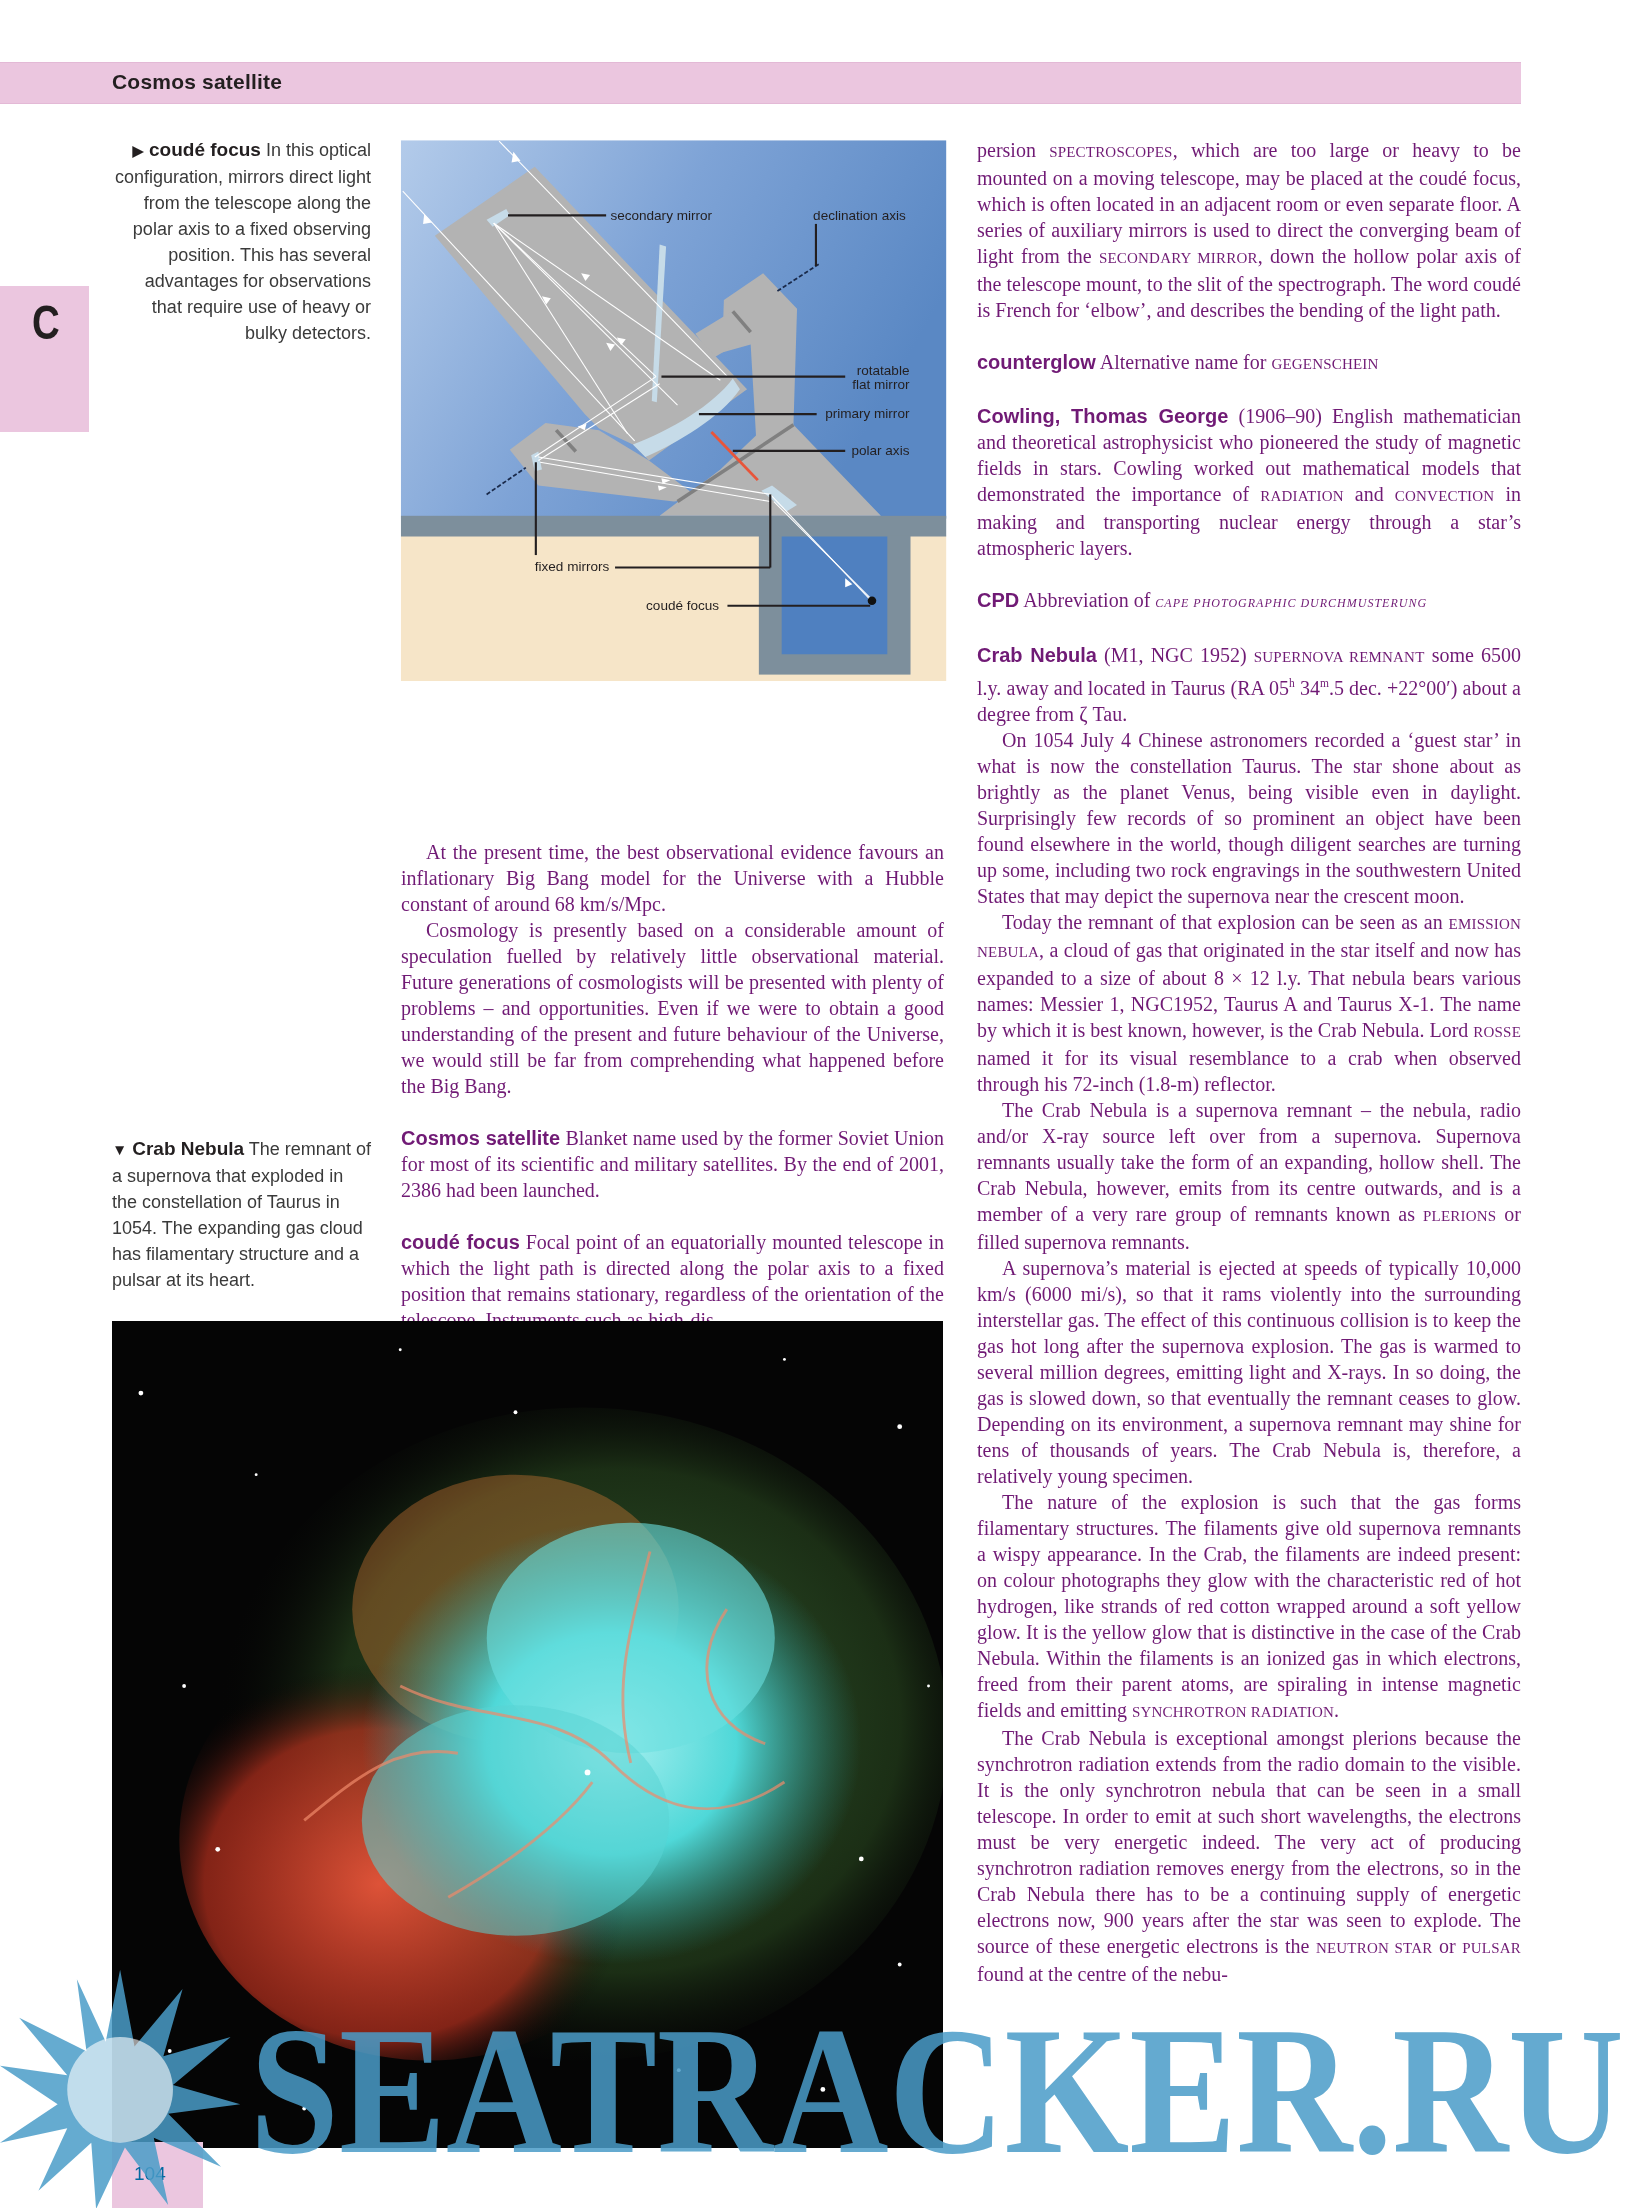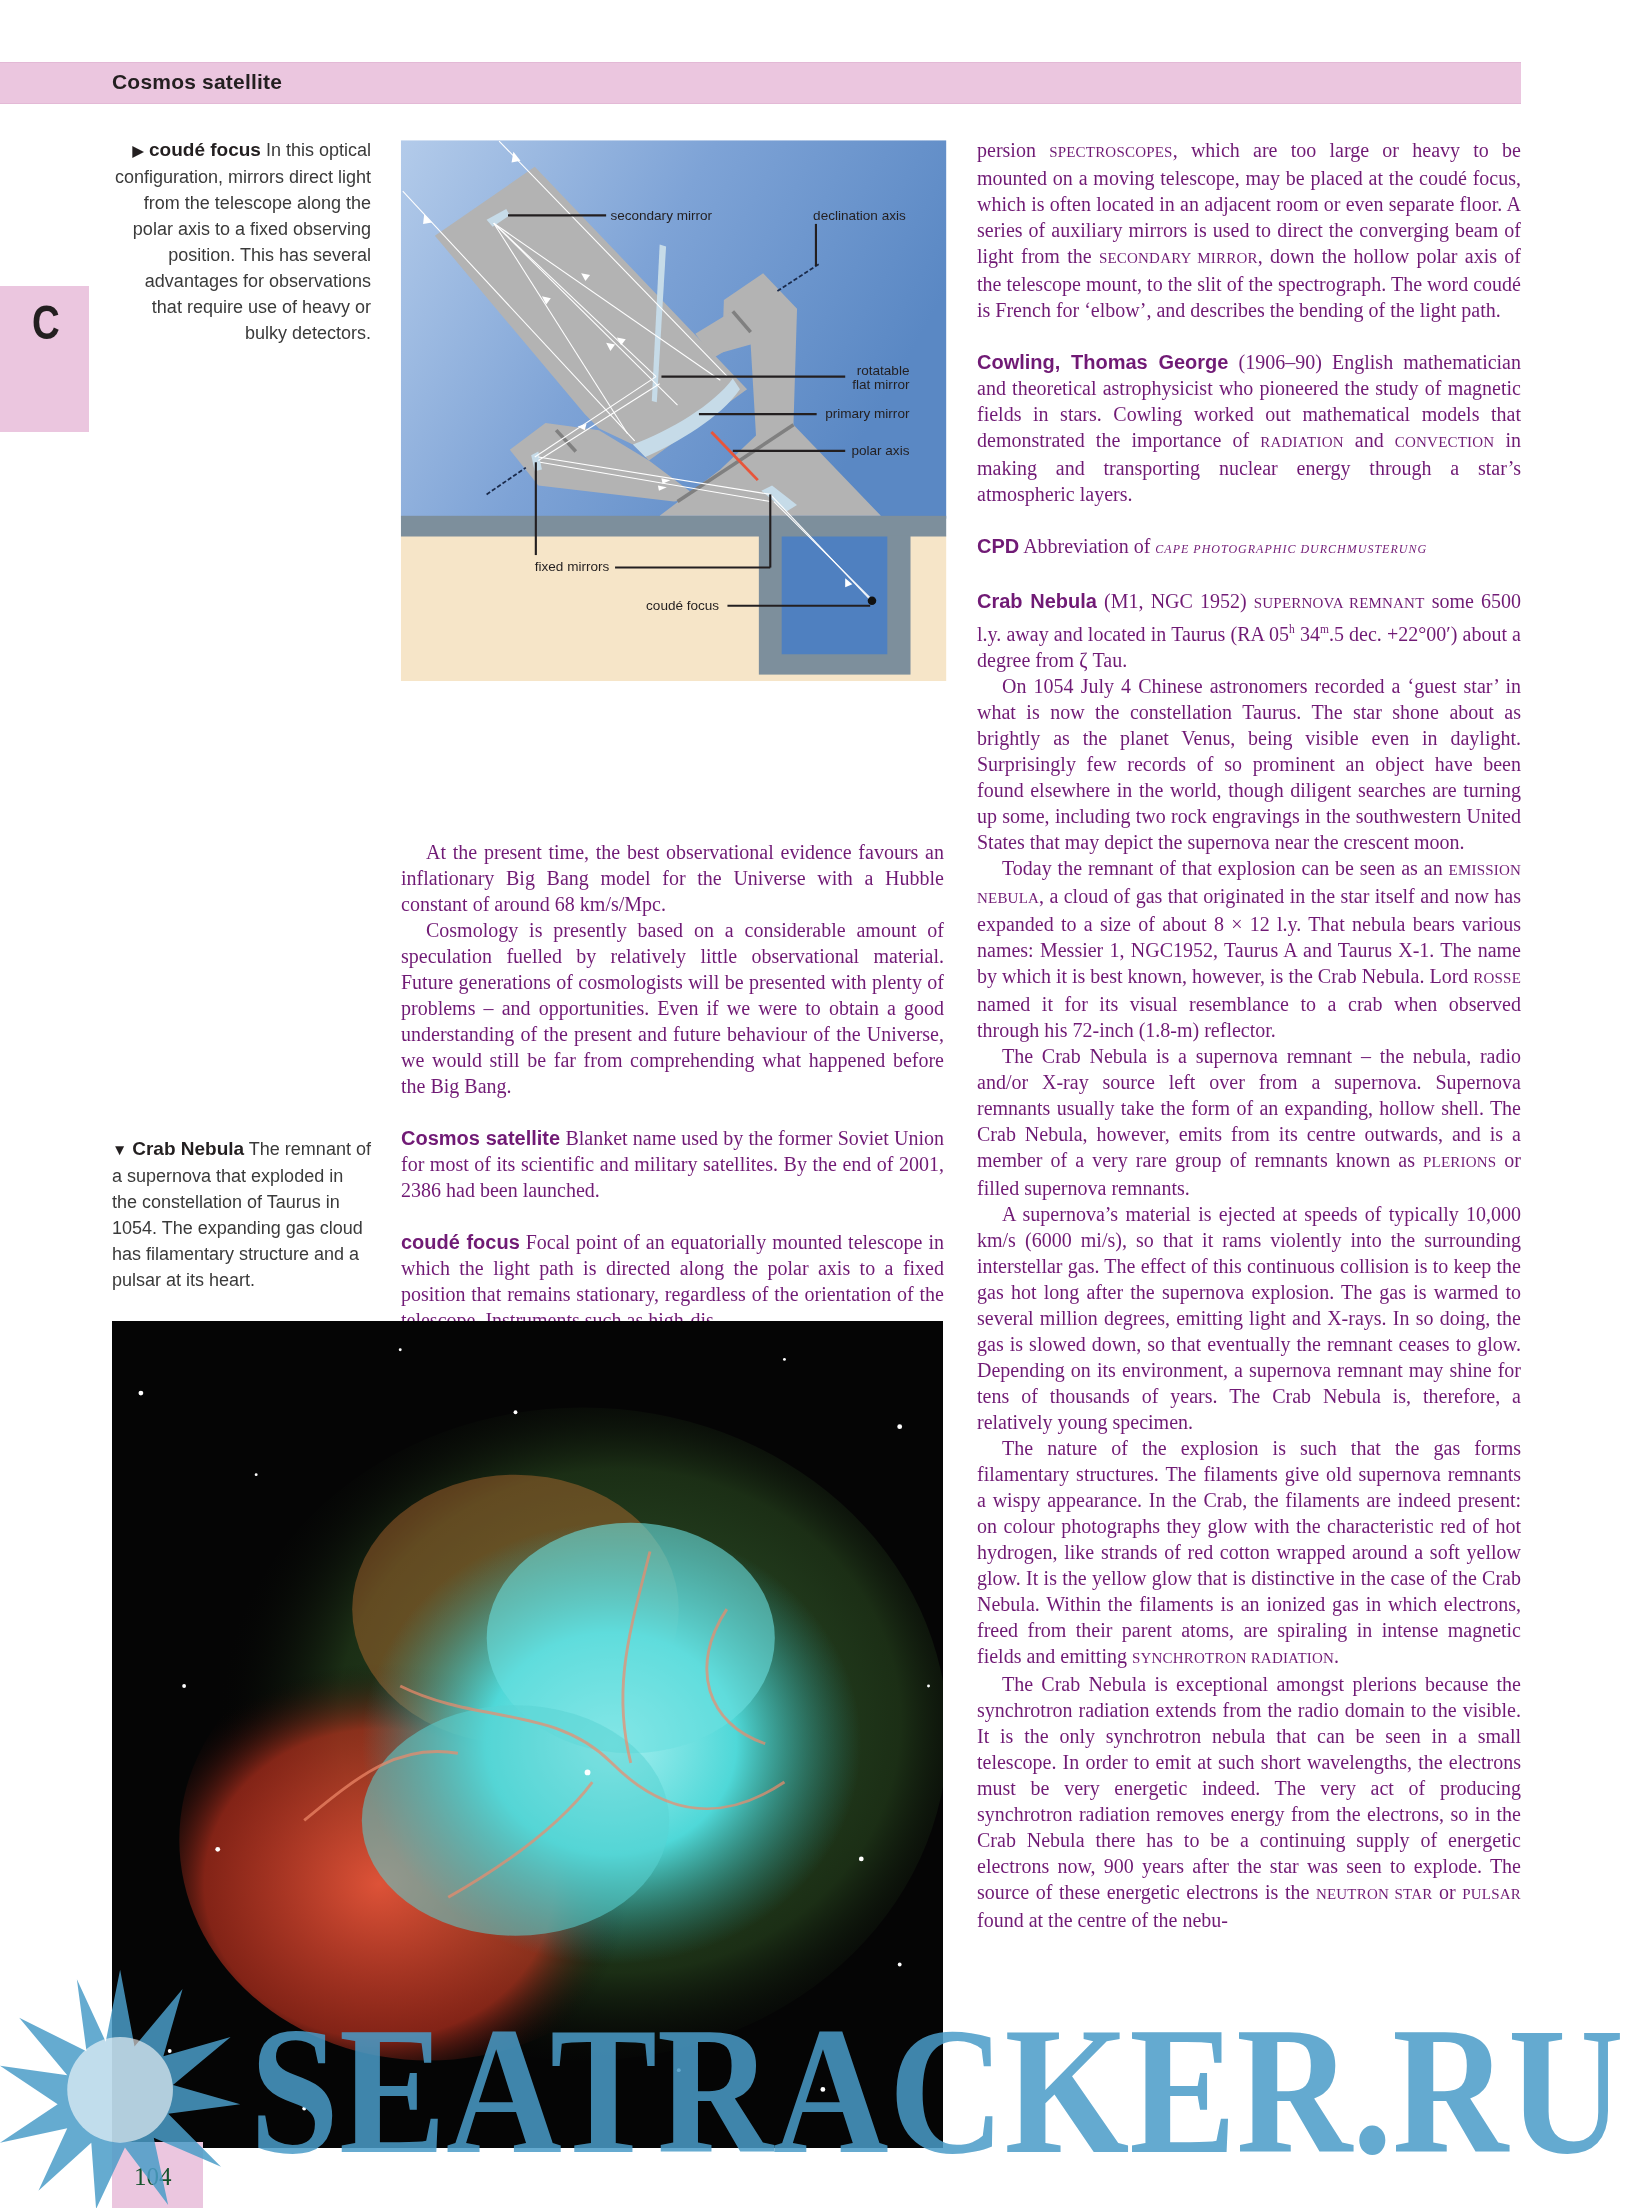--- a/index.html
+++ b/index.html
@@ -16,21 +16,21 @@
   .body-col p { margin:0; }
   .body-col p.indent { text-indent:25px; }
   .body-col p.entry { margin-top:26px; }
   .body-col p.entry:first-child { margin-top:0; }
   .hw { font-family:"Liberation Sans", sans-serif; font-weight:bold; font-size:20px; }
   .sc { font-size:15px; letter-spacing:0.2px; }
   .it-sc { font-size:12px; font-style:italic; letter-spacing:1px; }
   .diagram { left:399px; top:134px; width:557px; height:653px; }
   .photo { left:112px; top:1321px; width:831px; height:827px; background:#050505; overflow:hidden; }
   .page-num-box { left:112px; top:2142px; width:91px; height:66px; background:#ebc6df; }
-  .page-num { left:134px; top:2163px; font-family:Liberation Serif, serif; font-size:25px; color:#14532d; }
+  .page-num { left:134px; top:2163px; font-family:Liberation Sans, sans-serif; font-size:19px; color:#0369a1; }
   .watermark { left:0; top:1960px; width:1564px; height:249px; pointer-events:none; }
 </style>
 </head>
 <body>
 
 <div class="abs header-bar">
   <span class="header-title">Cosmos satellite</span>
 </div>
 
 <div class="abs letter-tab">
@@ -148,20 +148,21 @@
 <div class="abs body-col" style="left:401px; top:803px; width:543px;margin-top:36px;">
   <p class="indent">At the present time, the best observational evidence favours an inflationary Big Bang model for the Universe with a Hubble constant of around 68 km/s/Mpc.</p>
   <p class="indent">Cosmology is presently based on a considerable amount of speculation fuelled by relatively little observational material. Future generations of cosmologists will be presented with plenty of problems – and opportunities. Even if we were to obtain a good understanding of the present and future behaviour of the Universe, we would still be far from comprehending what happened before the Big Bang.</p>
   <p class="entry"><span class="hw">Cosmos satellite</span><span> Blanket name used by the former Soviet Union for most of its scientific and military satellites. By the end of 2001, 2386 had been launched.</span></p>
   <p class="entry"><span class="hw">coudé focus</span><span> Focal point of an equatorially mounted telescope in which the light path is directed along the polar axis to a fixed position that remains stationary, regardless of the orientation of the telescope. Instruments such as high-dis-</span></p>
 </div>
 
 <div class="abs body-col" style="left:977px; top:137px; width:544px;">
   <p><span>persion </span><span class="sc">SPECTROSCOPES</span><span>, which are too large or heavy to be mounted on a moving telescope, may be placed at the coudé focus, which is often located in an adjacent room or even separate floor. A series of auxiliary mirrors is used to direct the converging beam of light from the </span><span class="sc">SECONDARY MIRROR</span><span>, down the hollow polar axis of the telescope mount, to the slit of the spectrograph. The word coudé is French for ‘elbow’, and describes the bending of the light path.</span></p>
 
+  <p class="entry"><span class="hw">counterglow</span><span> Alternative name for </span><span class="sc">GEGENSCHEIN</span></p>
 
   <p class="entry"><span class="hw">Cowling, Thomas George</span><span> (1906–90) English mathematician and theoretical astrophysicist who pioneered the study of magnetic fields in stars. Cowling worked out mathematical models that demonstrated the importance of </span><span class="sc">RADIATION</span><span> and </span><span class="sc">CONVECTION</span><span> in making and transporting nuclear energy through a star’s atmospheric layers.</span></p>
 
   <p class="entry"><span class="hw">CPD</span><span> Abbreviation of </span><span class="it-sc">CAPE PHOTOGRAPHIC DURCHMUSTERUNG</span></p>
 
   <p class="entry"><span class="hw">Crab Nebula</span><span> (M1, NGC 1952) </span><span class="sc">SUPERNOVA REMNANT</span><span> some 6500 l.y. away and located in Taurus (RA 05</span><sup style="font-size:11.5px;">h</sup><span> 34</span><sup style="font-size:11.5px;">m</sup><span>.5 dec. +22°00′) about a degree from ζ Tau.</span></p>
   <p class="indent">On 1054 July 4 Chinese astronomers recorded a ‘guest star’ in what is now the constellation Taurus. The star shone about as brightly as the planet Venus, being visible even in daylight. Surprisingly few records of so prominent an object have been found elsewhere in the world, though diligent searches are turning up some, including two rock engravings in the southwestern United States that may depict the supernova near the crescent moon.</p>
   <p class="indent"><span>Today the remnant of that explosion can be seen as an </span><span class="sc">EMISSION NEBULA</span><span>, a cloud of gas that originated in the star itself and now has expanded to a size of about 8 × 12 l.y. That nebula bears various names: Messier 1, NGC1952, Taurus A and Taurus X-1. The name by which it is best known, however, is the Crab Nebula. Lord </span><span class="sc">ROSSE</span><span> named it for its visual resemblance to a crab when observed through his 72-inch (1.8-m) reflector.</span></p>
   <p class="indent"><span>The Crab Nebula is a supernova remnant – the nebula, radio and/or X-ray source left over from a supernova. Supernova remnants usually take the form of an expanding, hollow shell. The Crab Nebula, however, emits from its centre outwards, and is a member of a very rare group of remnants known as </span><span class="sc">PLERIONS</span><span> or filled supernova remnants.</span></p>
   <p class="indent">A supernova’s material is ejected at speeds of typically 10,000 km/s (6000 mi/s), so that it rams violently into the surrounding interstellar gas. The effect of this continuous collision is to keep the gas hot long after the supernova explosion. The gas is warmed to several million degrees, emitting light and X-rays. In so doing, the gas is slowed down, so that eventually the remnant ceases to glow. Depending on its environment, a supernova remnant may shine for tens of thousands of years. The Crab Nebula is, therefore, a relatively young specimen.</p>

